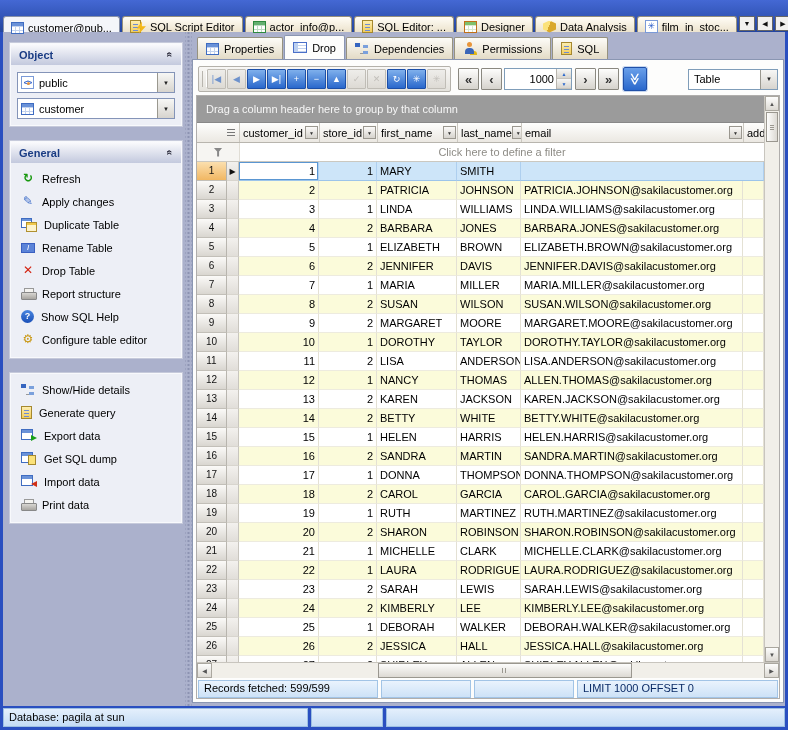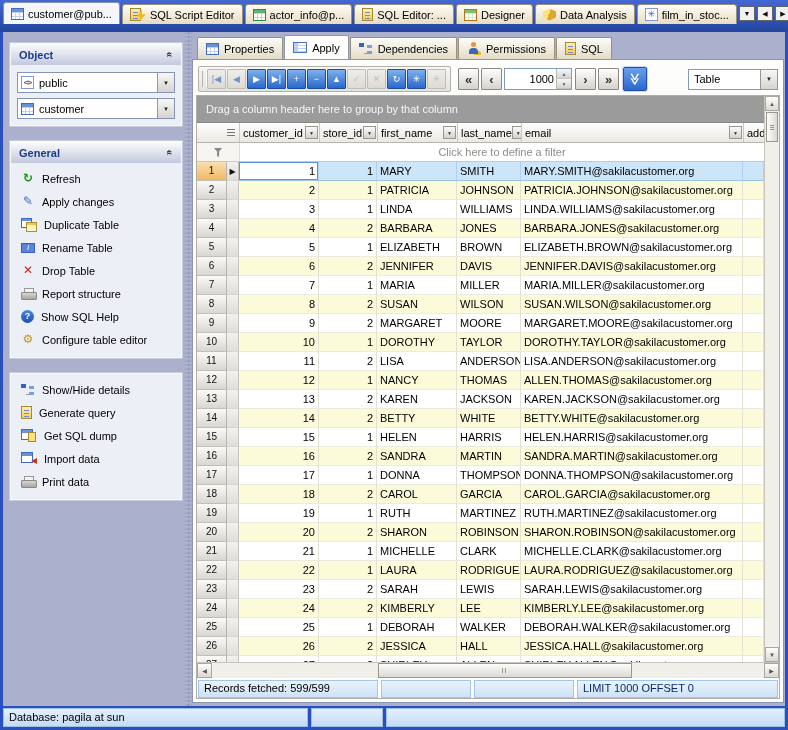--- a/index.html
+++ b/index.html
@@ -1,20 +1,20 @@
 <!DOCTYPE html>
 <html><head>
 <meta charset="utf-8">
 <style>
   * { margin:0; padding:0; box-sizing:border-box; }
   body { font-family:"Liberation Sans","DejaVu Sans",sans-serif; font-size:11px; background:#6b7aa8; }
   .window { width:788px; height:730px; background:#2a4fc0; display:flex; flex-direction:column; overflow:hidden; }
 
   
-  .tabbar { height:32px; background:linear-gradient(#4468d4,#23459e); display:flex; align-items:flex-end; padding:8px 3px; flex:none; }
+  .tabbar { height:24px; background:linear-gradient(#4468d4,#23459e); display:flex; align-items:flex-start; padding:16px 3px; flex:none; }
   .dtab { display:flex; align-items:center; gap:4px; height:20px; padding:0 7px; border-radius:3px 3px 0 0; margin-right:2px; white-space:nowrap; cursor:default; }
   .dtab.active { background:#f4f6fa; border:1px solid #8892a8; border-bottom:none; height:22px; }
   .dtab:not(.active) { background:linear-gradient(#fffdf6,#e7dcc2); border:1px solid #96907c; border-bottom:none; }
   .tabctl { margin-left:auto; display:flex; gap:2px; align-items:center; padding-bottom:3px; }
   .tcb { width:16px; height:15px; background:#f2f1ef; border:1px solid #666; display:flex; align-items:center; justify-content:center; font-size:7px; color:#111; cursor:default; }
 
   
   .main { flex:1; margin:0 3px; display:flex; background:#abb1cc; min-height:0; }
 
   
@@ -272,20 +272,24 @@
         <div class="spbody items">
           <div class="sitem">
             <span class="ic ic-tree"></span>
             <span>Show/Hide details</span>
           </div>
           <div class="sitem">
             <span class="ic ic-page"></span>
             <span>Generate query</span>
           </div>
           <div class="sitem">
+            <span class="ic ic-mt ic-export"></span>
+            <span>Export data</span>
+          </div>
+          <div class="sitem">
             <span class="ic ic-mt ic-dump"></span>
             <span>Get SQL dump</span>
           </div>
           <div class="sitem">
             <span class="ic ic-mt ic-import"></span>
             <span>Import data</span>
           </div>
           <div class="sitem">
             <span class="ic ic-printer"></span>
             <span>Print data</span>
@@ -297,21 +301,21 @@
     <div class="splitter"></div>
 
     <div class="content">
       <div class="itabs">
         <div class="itab">
           <span class="ic ic-table"></span>
           <span>Properties</span>
         </div>
         <div class="itab active">
           <span class="ic ic-form"></span>
-          <span>Apply</span>
+          <span>Drop</span>
         </div>
         <div class="itab">
           <span class="ic ic-tree"></span>
           <span>Dependencies</span>
         </div>
         <div class="itab">
           <span class="ic ic-person"></span>
           <span>Permissions</span>
         </div>
         <div class="itab">
@@ -402,21 +406,20 @@
                 <div class="fcell">Click here to define a filter</div>
               </div>
               <div class="grows" id="grows">
                   <div class="grow sel">
                     <div class="rn">1</div>
                     <div class="rm">▶</div>
                     <div class="cell c0 ra focus">1</div>
                     <div class="cell c1 ra">1</div>
                     <div class="cell c2">MARY</div>
                     <div class="cell c3">SMITH</div>
-                    <div class="cell c4">MARY.SMITH@sakilacustomer.org</div>
                     <div class="cell sliver"></div>
                   </div>
                   <div class="grow even">
                     <div class="rn">2</div>
                     <div class="rm"></div>
                     <div class="cell c0 ra">2</div>
                     <div class="cell c1 ra">1</div>
                     <div class="cell c2">PATRICIA</div>
                     <div class="cell c3">JOHNSON</div>
                     <div class="cell c4">PATRICIA.JOHNSON@sakilacustomer.org</div>

